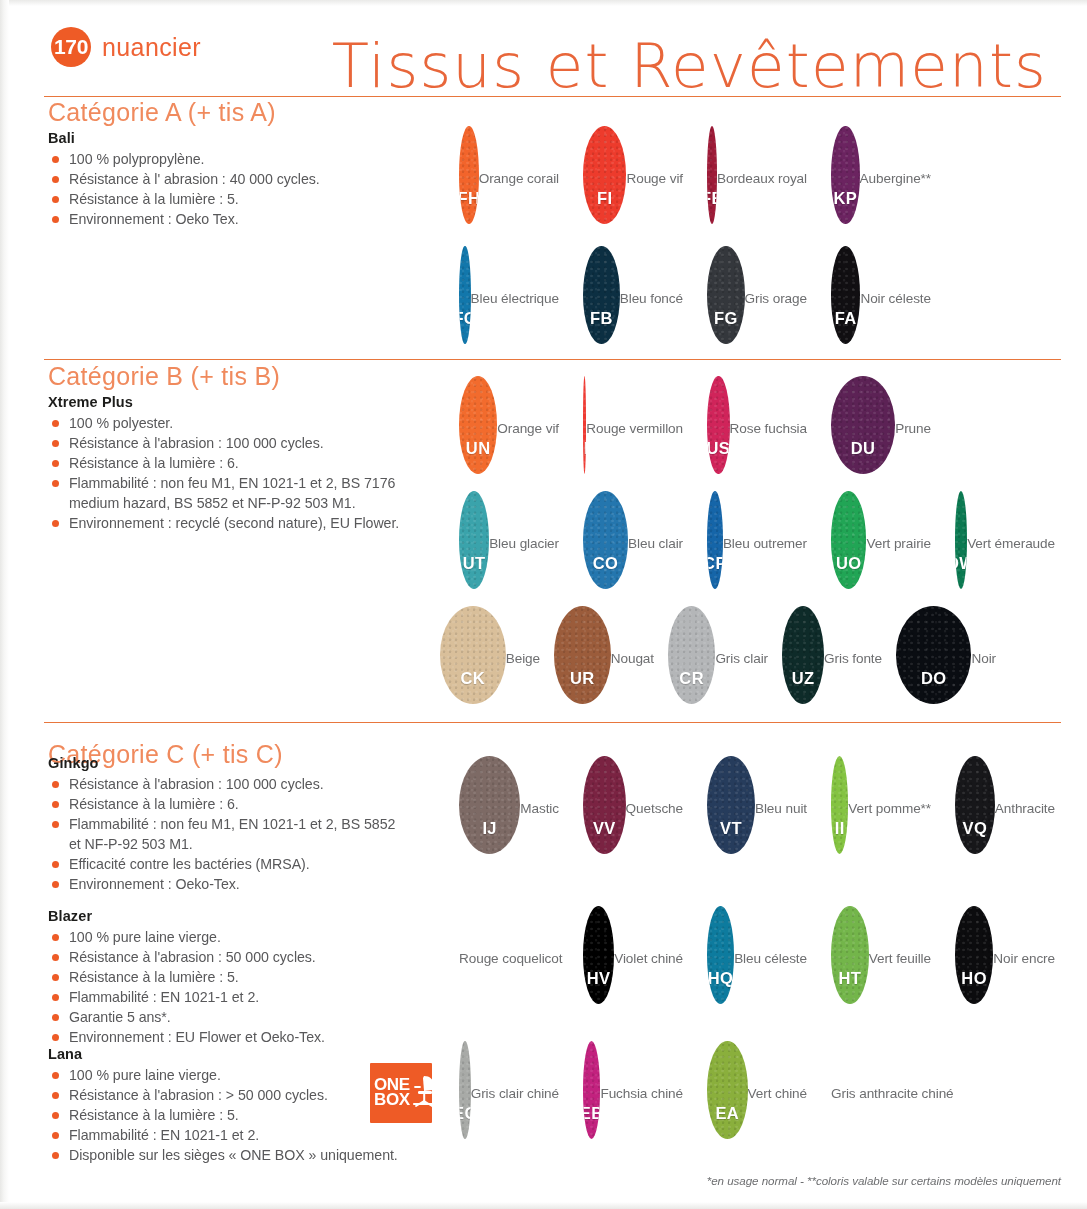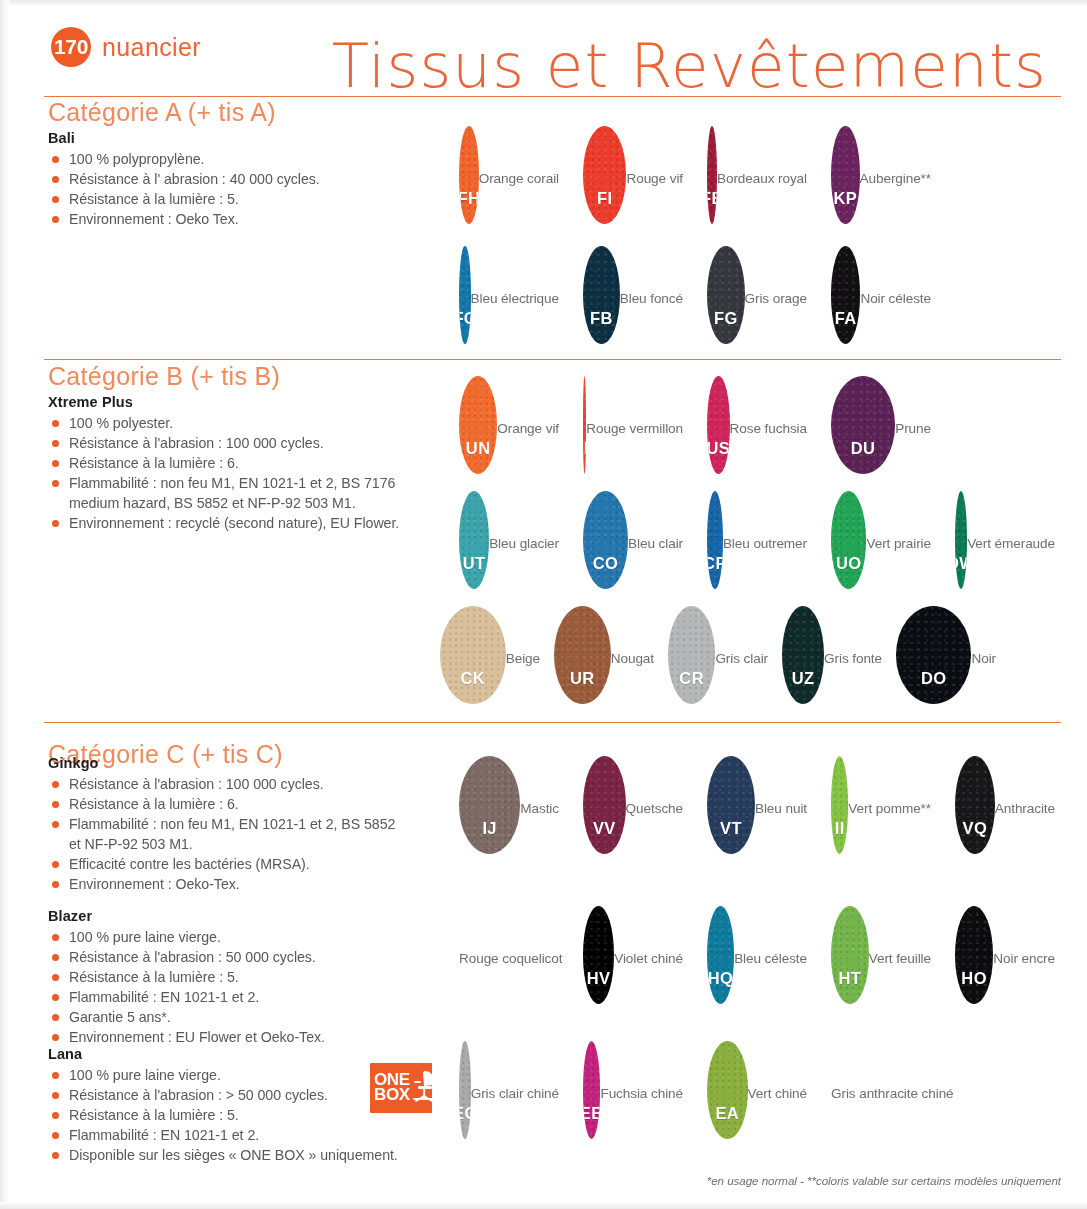--- a/index.html
+++ b/index.html
@@ -174,21 +174,21 @@
     font-size: 13.6px;
     color: #6d6e70;
     text-align: center;
     white-space: nowrap;
     letter-spacing: -0.1px;
   }
 
   
   .onebox {
     position: absolute;
-    width: 62px; height: 50px;
+    width: 62px; height: 60px;
     background: #ee5b26;
     display: flex;
     align-items: center;
     padding-left: 4px;
     border-radius: 1px;
   }
   .onebox-text {
     color: #ffffff;
     font-size: 17px;
     font-weight: bold;

